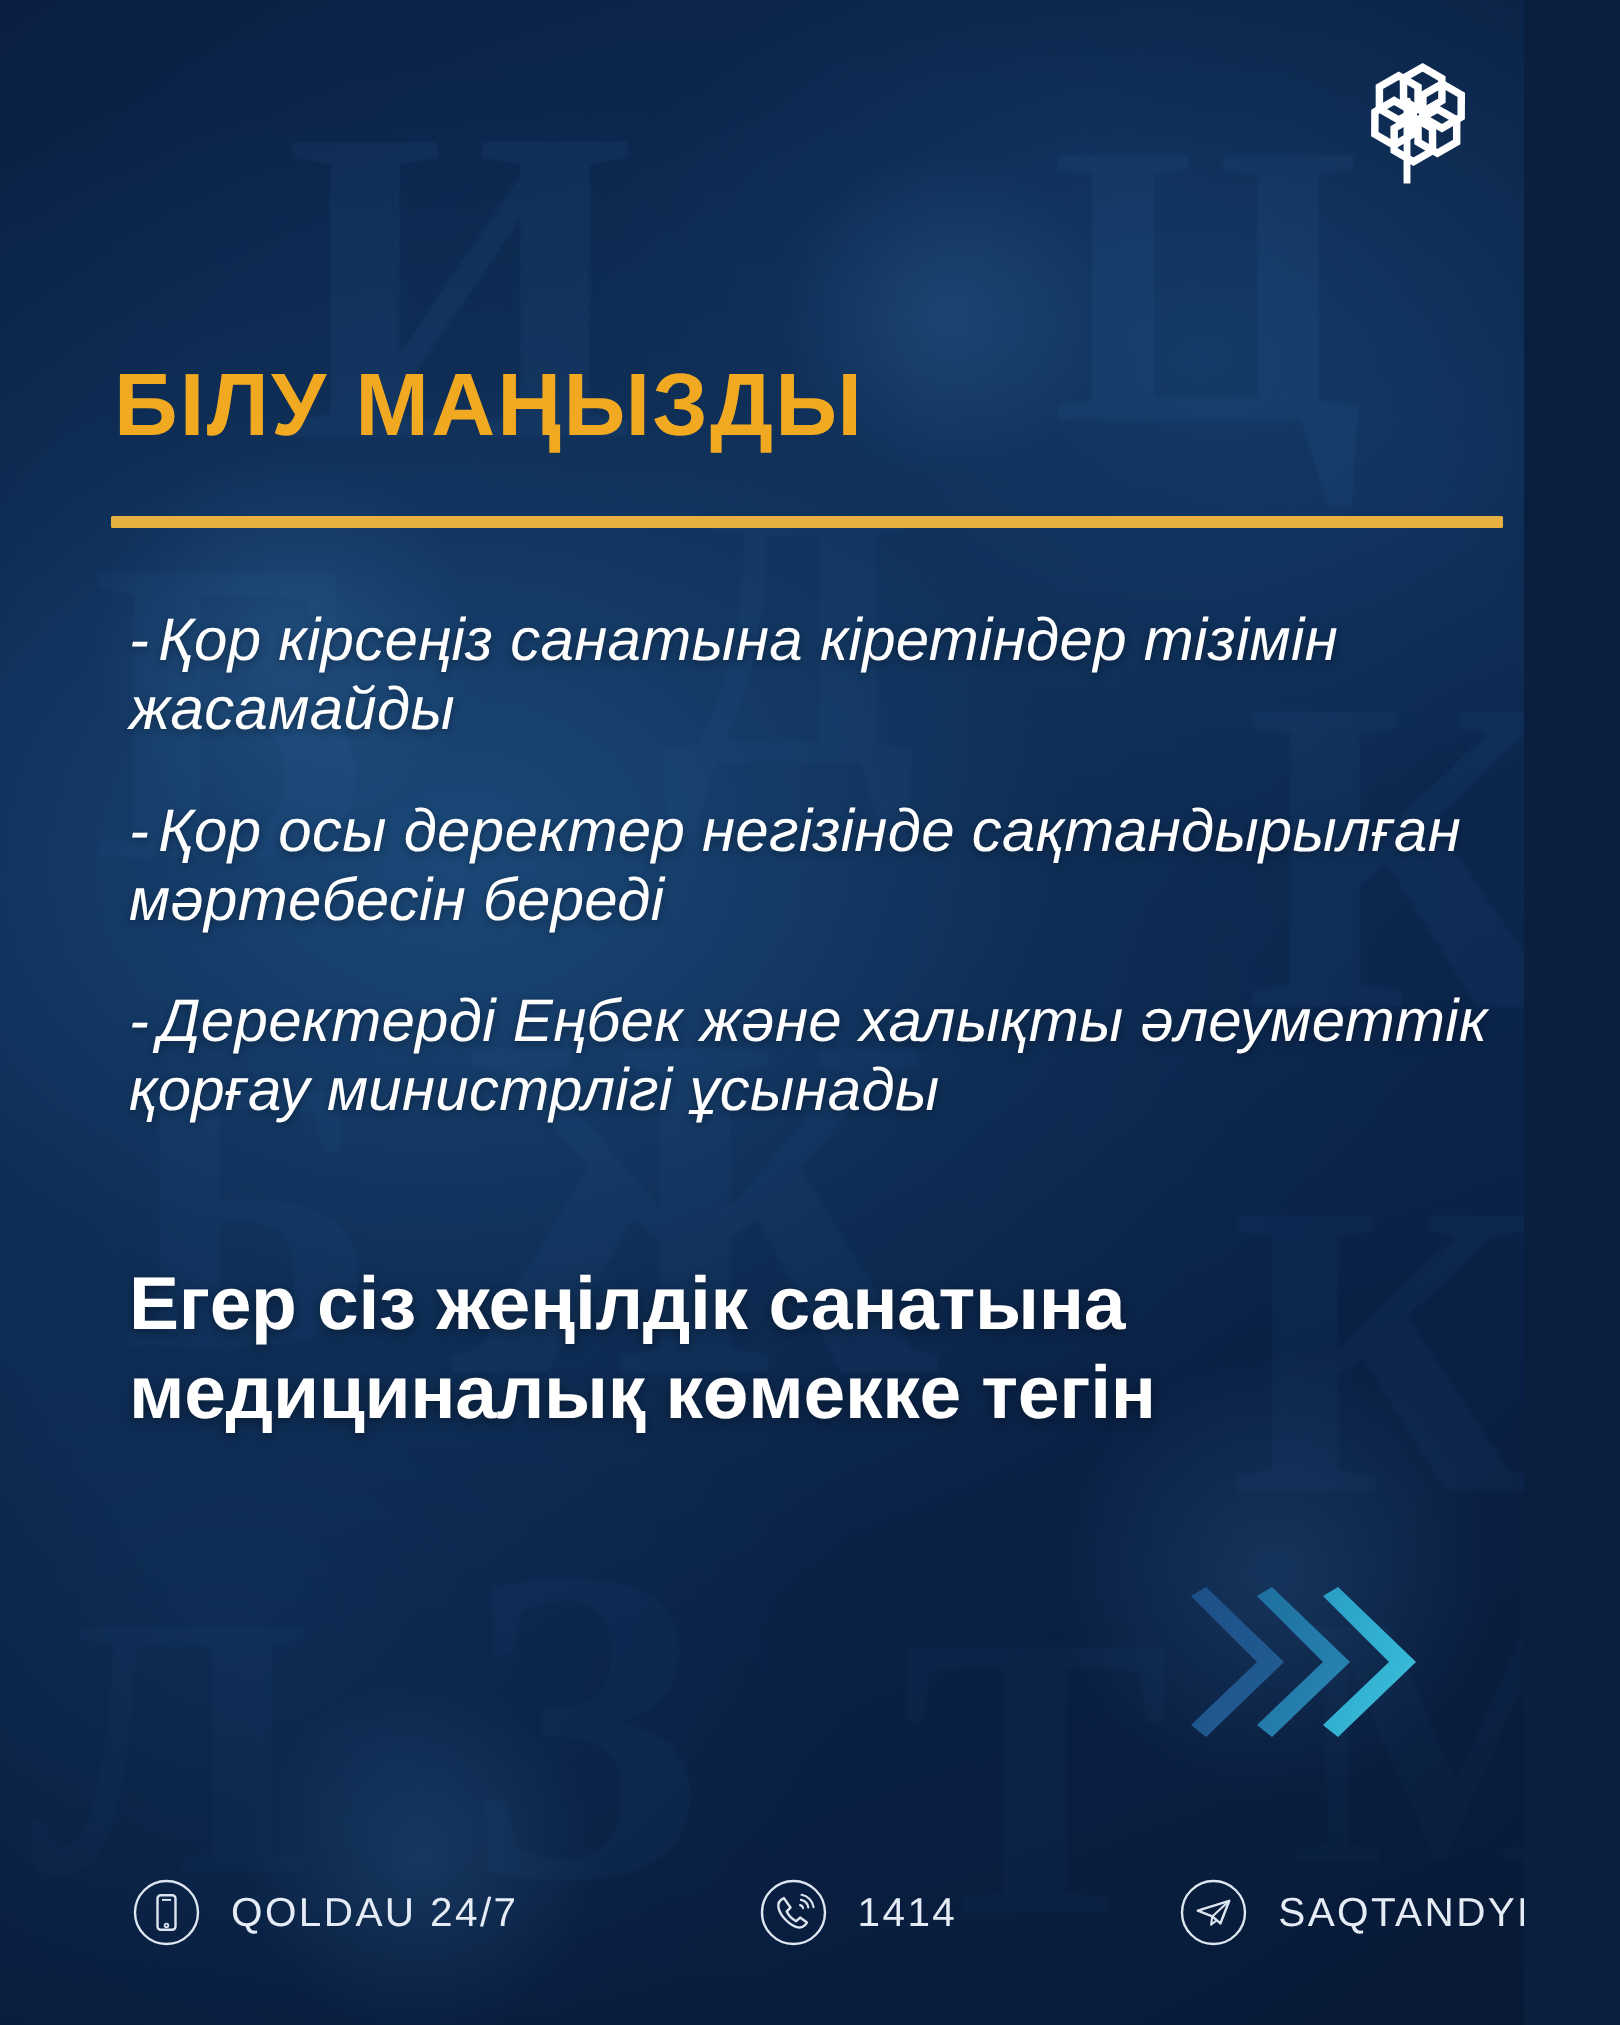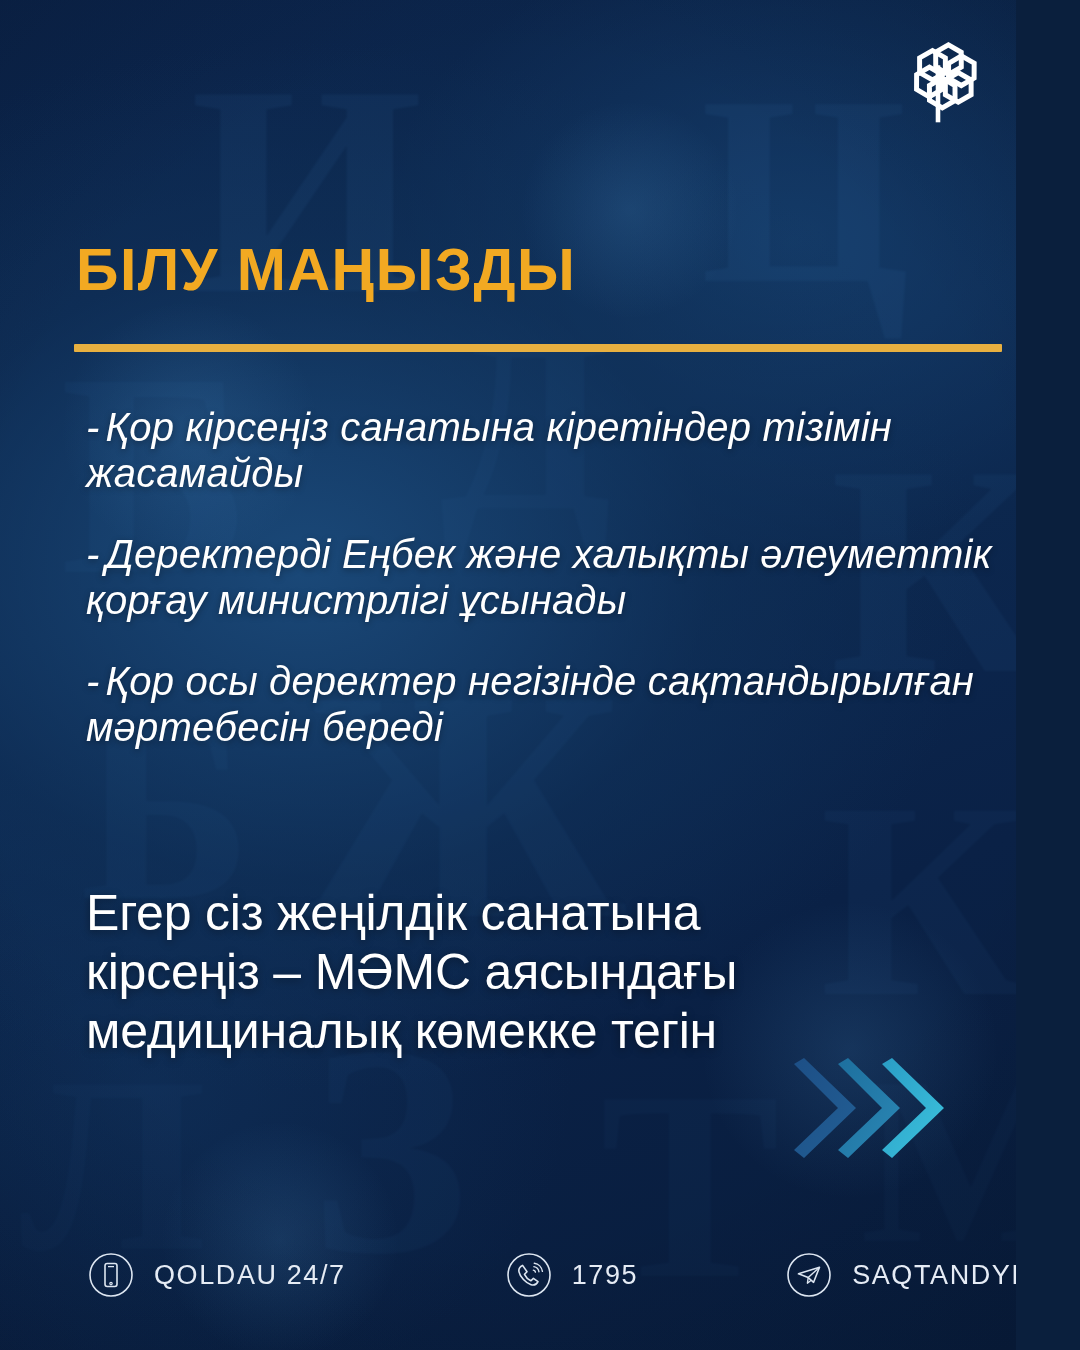--- a/index.html
+++ b/index.html
@@ -105,26 +105,26 @@
     font-weight: 400;
     line-height: 1.16;
     letter-spacing: 0.2px;
     margin-bottom: 34px;
     text-shadow: 0 2px 6px rgba(0,0,0,0.35);
   }
   .bullet .dash { margin-right: 6px; }
 
   .statement {
     position: absolute;
-    top: 884px;
+    top: 840px;
     left: 14px;
     width: 900px;
     color: #ffffff;
     font-size: 50px;
-    font-weight: 400;
+    font-weight: 700;
     line-height: 1.18;
     letter-spacing: -0.2px;
     text-shadow: 0 2px 8px rgba(0,0,0,0.40);
   }
   .statement span { display: block; }
 
   
   .chevrons {
     position: absolute;
     right: 48px;
@@ -212,30 +212,29 @@
 
     <div class="title">БІЛУ МАҢЫЗДЫ</div>
 
     <div class="divider"></div>
 
     <div class="bullets">
       <div class="bullet">
         <span class="dash">-</span><span>Қор кірсеңіз санатына кіретіндер тізімін жасамайды</span>
       </div>
       <div class="bullet">
+        <span class="dash">-</span><span>Қор осы деректер негізінде сақтандырылған мәртебесін береді</span>
+      </div>
+      <div class="bullet">
         <span class="dash">-</span><span>Деректерді Еңбек және халықты әлеуметтік қорғау министрлігі ұсынады</span>
       </div>
-      <div class="bullet">
-        <span class="dash">-</span><span>Қор осы деректер негізінде сақтандырылған мәртебесін береді</span>
-      </div>
     </div>
 
     <div class="statement">
       <span>Егер сіз жеңілдік санатына</span>
-      <span>кірсеңіз – МӘМС аясындағы</span>
       <span>медициналық көмекке тегін</span>
     </div>
   </div>
 
   <div class="chevrons">
     <svg viewBox="0 0 180 115" width="180" height="115" aria-hidden="true">
       <defs>
         <linearGradient id="cg1" x1="0" y1="0" x2="1" y2="1">
           <stop offset="0%" stop-color="#1d4f86"></stop>
           <stop offset="100%" stop-color="#225f95"></stop>
@@ -272,21 +271,21 @@
     <div class="foot-item i2">
       <span class="foot-ico">
         <svg viewBox="0 0 46 46" width="46" height="46" aria-hidden="true">
           <circle cx="23" cy="23" r="21" fill="none" stroke="#dde6f1" stroke-width="1.6"></circle>
           <path d="M16.6 13.4c-2.6 1.2-4.2 3.6-3.6 6.4 1 5 6.8 11.3 12.1 12.9 2.9.9 5.6-.6 6.9-3.1l-4.6-3.2-2.6 2.4c-2.5-1.3-5.1-3.9-6.3-6.5l2.5-2.6z" fill="none" stroke="#dde6f1" stroke-width="1.6" stroke-linejoin="round"></path>
           <path d="M27.4 18.1c1 .2 1.8 1 2 2" fill="none" stroke="#dde6f1" stroke-width="1.4" stroke-linecap="round"></path>
           <path d="M27.9 14.6c2.6.4 4.6 2.5 5 5.1" fill="none" stroke="#dde6f1" stroke-width="1.4" stroke-linecap="round"></path>
           <path d="M28.3 11.2c4.2.6 7.5 4 8.1 8.2" fill="none" stroke="#dde6f1" stroke-width="1.4" stroke-linecap="round"></path>
         </svg>
       </span>
-      <span class="foot-label">1795</span>
+      <span class="foot-label">1414</span>
     </div>
 
     <div class="foot-item i3">
       <span class="foot-ico">
         <svg viewBox="0 0 46 46" width="46" height="46" aria-hidden="true">
           <circle cx="23" cy="23" r="21" fill="none" stroke="#dde6f1" stroke-width="1.6"></circle>
           <path d="M12.5 21.8 L33.5 15.2 L27.6 30.3 L22.2 25.6 Z" fill="none" stroke="#dde6f1" stroke-width="1.6" stroke-linejoin="round"></path>
           <path d="M22.2 25.6 L33.5 15.2" fill="none" stroke="#dde6f1" stroke-width="1.4"></path>
           <path d="M22.2 25.6 L21.4 31.2 L25.2 28.2" fill="none" stroke="#dde6f1" stroke-width="1.4" stroke-linejoin="round"></path>
         </svg>

